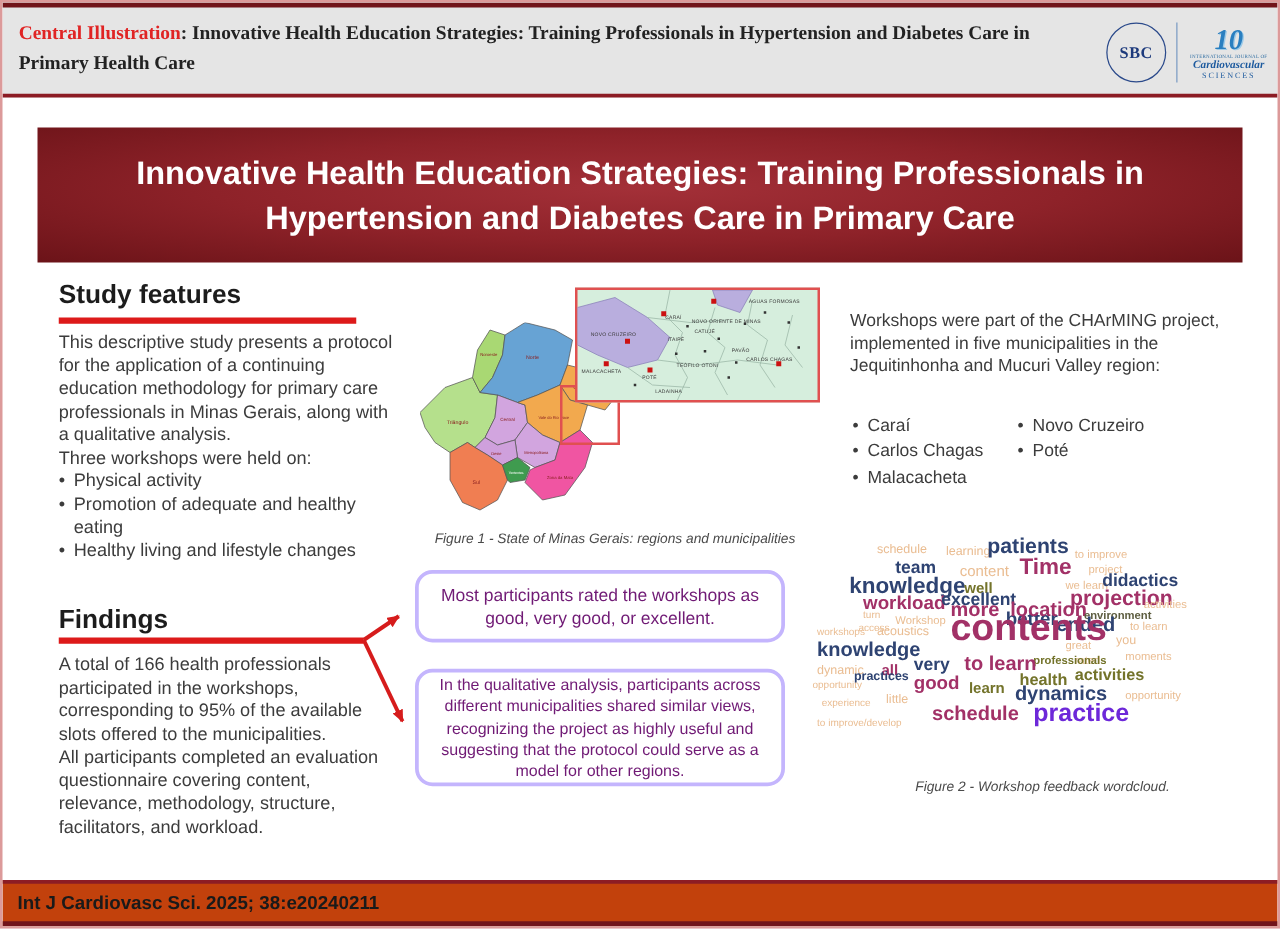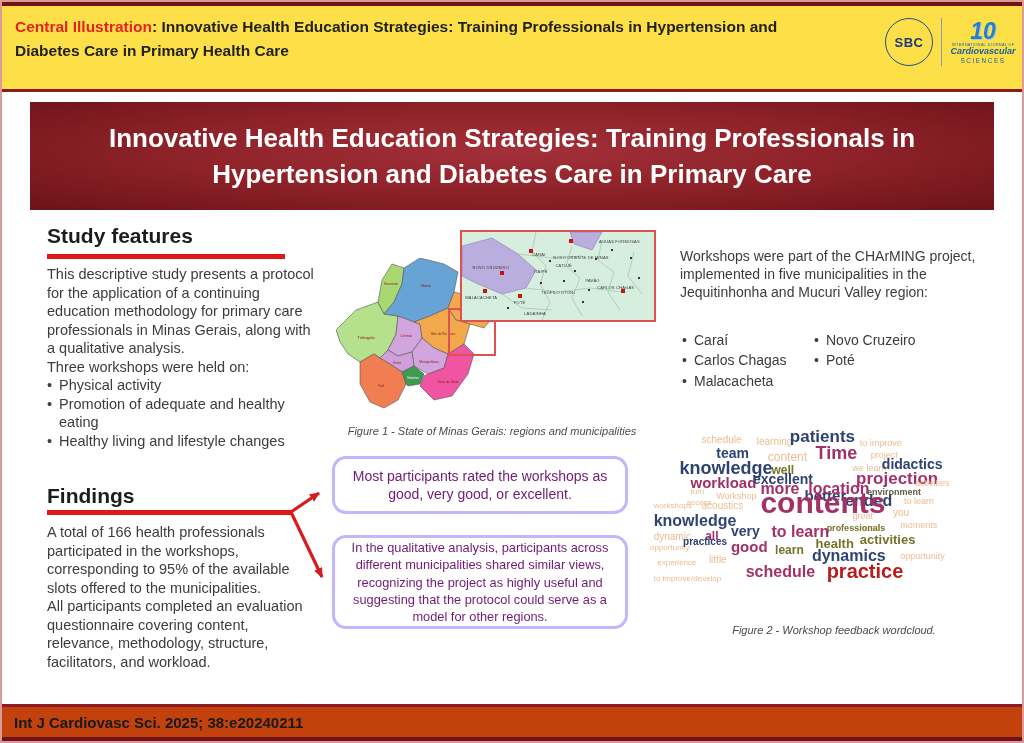--- a/index.html
+++ b/index.html
@@ -1,21 +1,21 @@
 <!DOCTYPE html>
 <html><head>
 <meta charset="utf-8">
 <style>
   html,body{margin:0;padding:0;background:#fff;}
   .page{position:relative;width:1024px;height:743px;background:#ffffff;
         border:2px solid #dc9a9a;box-sizing:border-box;overflow:hidden;
         font-family:"Liberation Sans",sans-serif;}
   
-  .header{position:absolute;top:0;left:0;right:0;height:90px;background:#fde047;
-          border-top:4px solid #71141a;border-bottom:3px solid #8c1c24;box-sizing:border-box;}
+  .header{position:absolute;top:0;left:0;right:0;height:76px;background:#e5e5e5;
+          border-top:4px solid #71141a;border-bottom:3px solid #8c1c24;box-sizing:border-box;font-family:Liberation Serif, serif;}
   .header-title{position:absolute;left:13px;top:9px;width:820px;font-size:15.5px;
                 font-weight:bold;color:#222;line-height:1.55;}
   .header-prefix{color:#e02424;}
   .logo-area{position:absolute;right:6px;top:7px;height:58px;display:flex;align-items:center;}
   .sbc-circle{width:46px;height:46px;border-radius:50%;border:1.6px solid #2b4a8b;
               color:#1d3a7c;display:flex;align-items:center;justify-content:center;
               font-weight:bold;font-size:13px;letter-spacing:.5px;}
   .logo-divider{width:1px;height:48px;background:#7c9cc4;margin:0 8px;}
   .ijcs{text-align:center;width:66px;line-height:1.1;}
   .ijcs .ten{font-size:23px;font-weight:bold;font-style:italic;color:#2a7fc0;line-height:1;
@@ -245,21 +245,21 @@
       <span class="wc-word" style="left: 22%; top: 62%; font-size: 15px; color: rgb(162, 49, 103); font-weight: 700;">good</span>
       <span class="wc-word" style="left: 34%; top: 65%; font-size: 12px; color: rgb(115, 115, 42); font-weight: 700;">learn</span>
       <span class="wc-word" style="left: 45%; top: 61%; font-size: 13px; color: rgb(115, 115, 42); font-weight: 700;">health</span>
       <span class="wc-word" style="left: 57%; top: 59%; font-size: 13px; color: rgb(115, 115, 42); font-weight: 700;">activities</span>
       <span class="wc-word" style="left: 44%; top: 67%; font-size: 16px; color: rgb(46, 67, 114); font-weight: 700;">dynamics</span>
       <span class="wc-word" style="left: 68%; top: 69%; font-size: 9px; color: rgb(234, 189, 146); font-weight: 500;">opportunity</span>
       <span class="wc-word" style="left: 2%; top: 73%; font-size: 8px; color: rgb(234, 189, 146); font-weight: 500;">experience</span>
       <span class="wc-word" style="left: 16%; top: 71%; font-size: 10px; color: rgb(234, 189, 146); font-weight: 500;">little</span>
       <span class="wc-word" style="left: 26%; top: 76%; font-size: 16px; color: rgb(162, 49, 103); font-weight: 700;">schedule</span>
       <span class="wc-word" style="left: 1%; top: 82%; font-size: 8px; color: rgb(234, 189, 146); font-weight: 500;">to improve/develop</span>
-      <span class="wc-word" style="left: 48%; top: 74%; font-size: 20px; color: #b91c1c; font-weight: 700;">practice</span>
+      <span class="wc-word" style="left: 48%; top: 74%; font-size: 20px; color: #6d28d9; font-weight: 700;">practice</span>
     </div>
   <div class="fig-caption" style="left:648px;top:622px;width:368px;">Figure 2 - Workshop feedback wordcloud.</div>
 
   <svg class="overlay" width="1024" height="743">
     <defs>
       <marker id="ah" markerWidth="12" markerHeight="12" refX="9" refY="4.5" orient="auto" markerUnits="userSpaceOnUse">
         <path d="M0,0 L10,4.5 L0,9 Z" fill="#d61c1c"></path>
       </marker>
     </defs>
     <line x1="289" y1="510" x2="317" y2="491" stroke="#d61c1c" stroke-width="3.2" marker-end="url(#ah)"></line>

